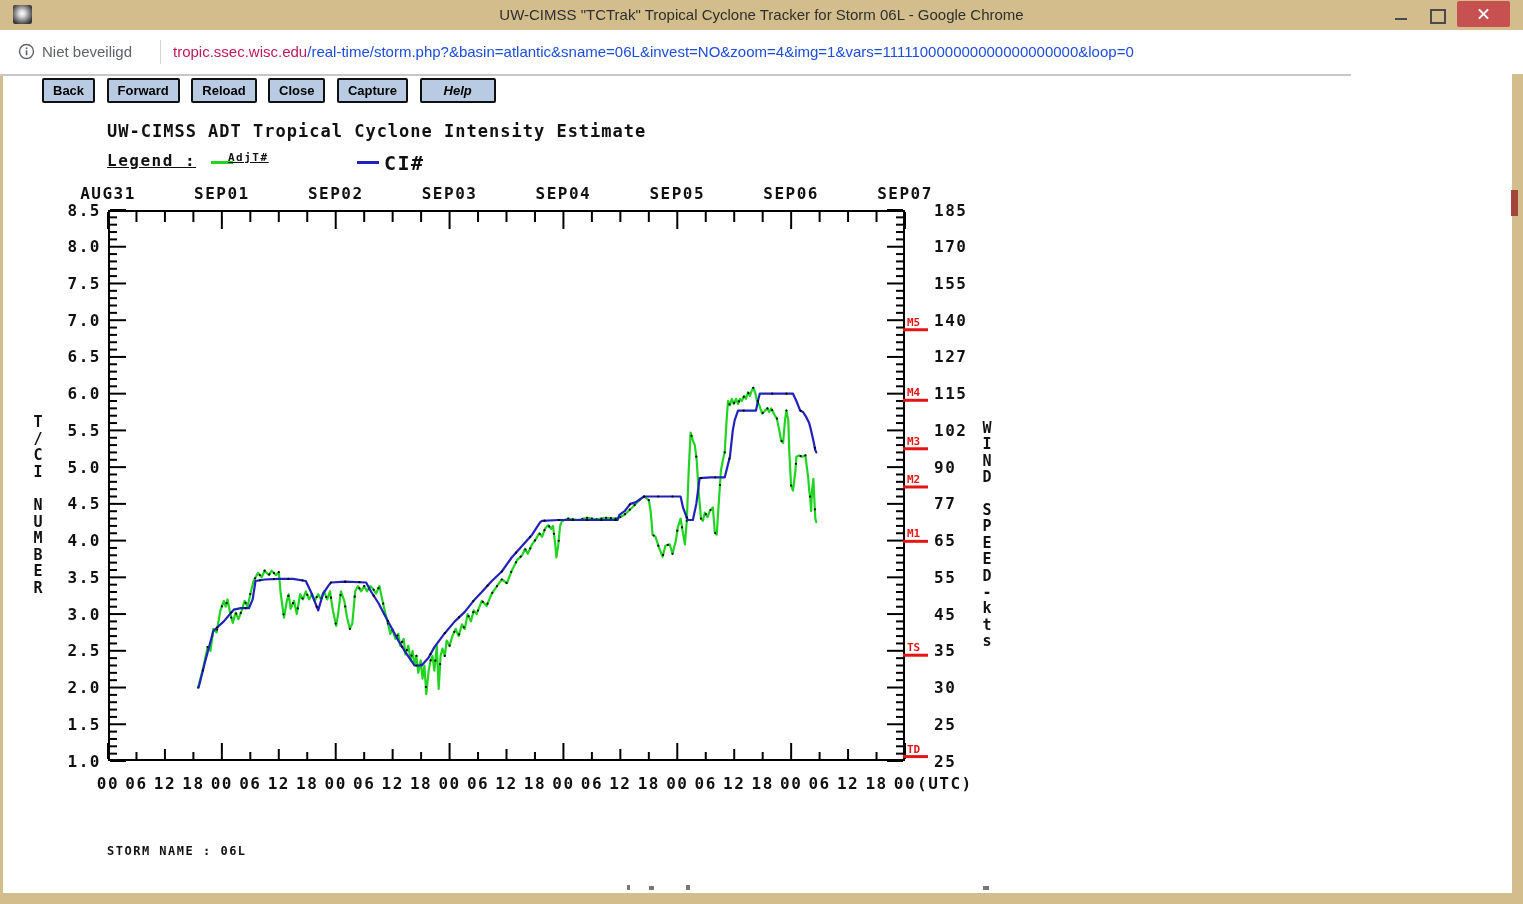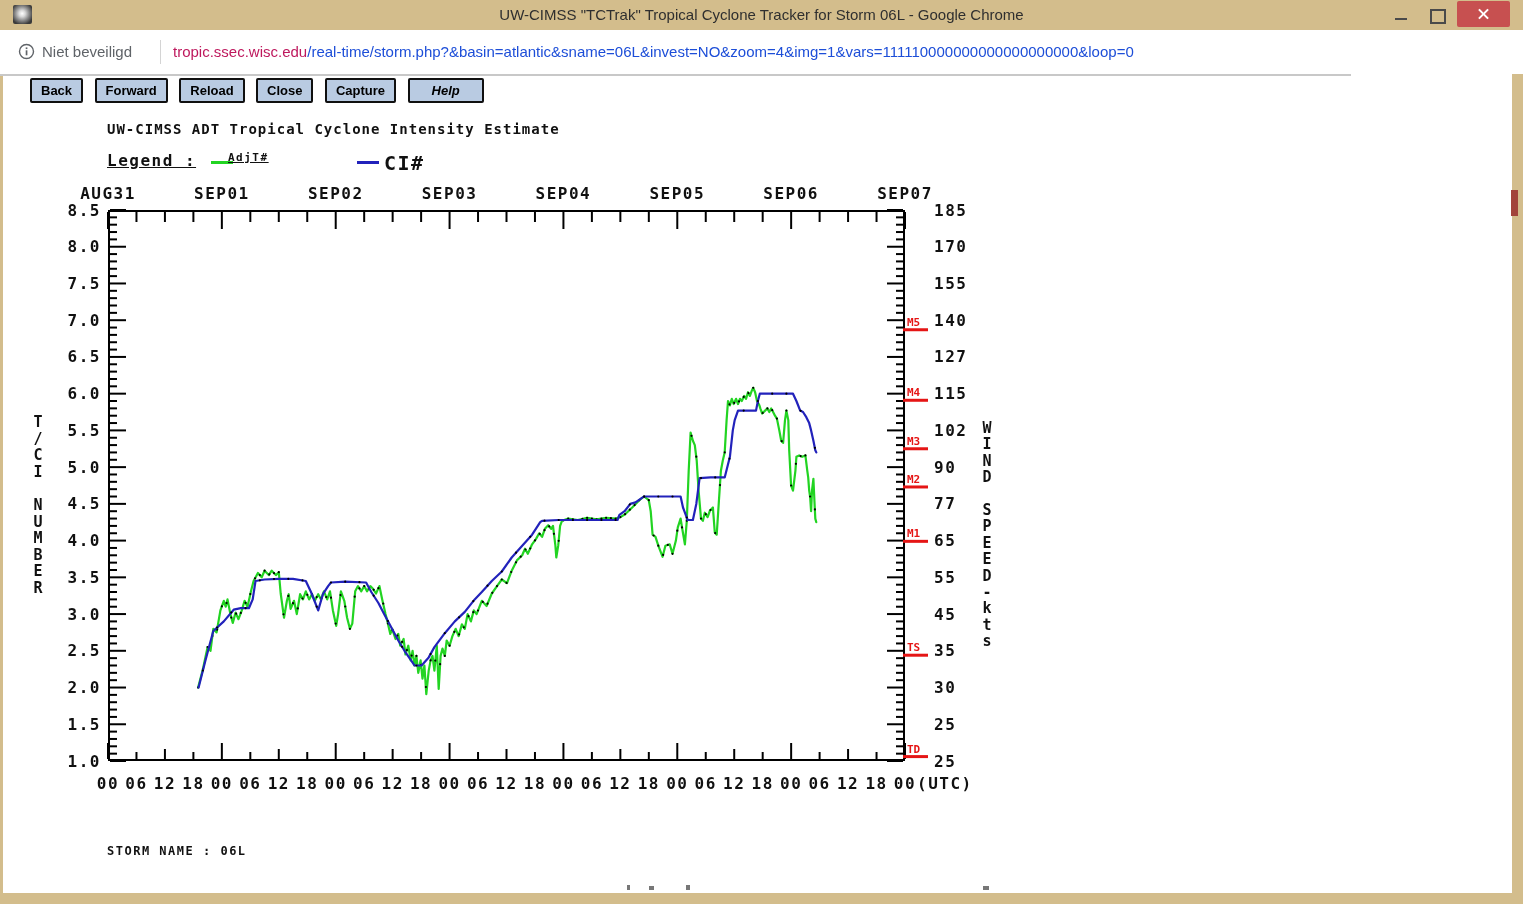--- a/index.html
+++ b/index.html
@@ -20,28 +20,28 @@
   #btn-close .x1{transform:rotate(45deg);} #btn-close .x2{transform:rotate(-45deg);}
   
   #urlbar{left:0;top:30px;width:1351px;height:44px;background:#fff;border-bottom:2px solid #c8c8c8;z-index:6;}
   #info-icon{left:18px;top:13px;}
   #sec-label{left:42px;top:13px;font-size:15px;color:#5f6368;}
   #url-sep{left:160px;top:10px;width:1px;height:24px;background:#d4d4d4;}
   #url-text{left:173px;top:13px;font-size:15px;white-space:nowrap;}
   #url-text .domain{color:#be185d;}
   #url-text .path{color:#1d4ed8;}
   
-  #toolbar{left:18px;top:78px;height:28px;z-index:6;padding-left:12px;}
+  #toolbar{left:30px;top:78px;height:28px;z-index:6;padding-left:12px;}
   .tbtn{display:inline-block;background:#b9cbe2;border:2px solid #101010;border-radius:2px;
         font-size:13px;font-weight:bold;color:#000;padding:3px 9px;margin-right:7px;
         font-family:"Liberation Sans",sans-serif;}
   .tbtn.help{font-style:italic;padding:3px 22px;}
   
   .mono{font-family:"DejaVu Sans Mono",monospace;font-weight:bold;color:#111;}
-  #chart-title{left:107px;top:121px;font-size:14px;letter-spacing:1px;z-index:4;}
+  #chart-title{left:107px;top:121px;font-size:17px;letter-spacing:1px;z-index:4;}
   #legend-label{left:107px;top:151px;font-size:16px;letter-spacing:1.5px;z-index:4;text-decoration:underline;}
   .swatch{height:3px;width:22px;top:161px;z-index:4;}
   #legend-adjt-label{left:228px;top:151px;font-size:11px;letter-spacing:1.5px;z-index:4;text-decoration:underline;}
   #legend-ci-label{left:384px;top:151px;font-size:20px;letter-spacing:1.5px;z-index:4;}
   #yleft-title{left:29px;top:414px;width:18px;text-align:center;font-size:15px;line-height:16.6px;white-space:pre;z-index:4;}
   #yright-title{left:978px;top:420px;width:18px;text-align:center;font-size:15px;line-height:16.4px;white-space:pre;z-index:4;}
   #storm-name{left:107px;top:832px;font-size:12px;letter-spacing:1.5px;z-index:4;margin-top:12px;}
   
   #border-left{left:0;top:74px;width:3px;height:830px;background:#d3bd8c;z-index:5;}
   #border-right{left:1512px;top:74px;width:11px;height:830px;background:#d3bd8c;z-index:5;}

